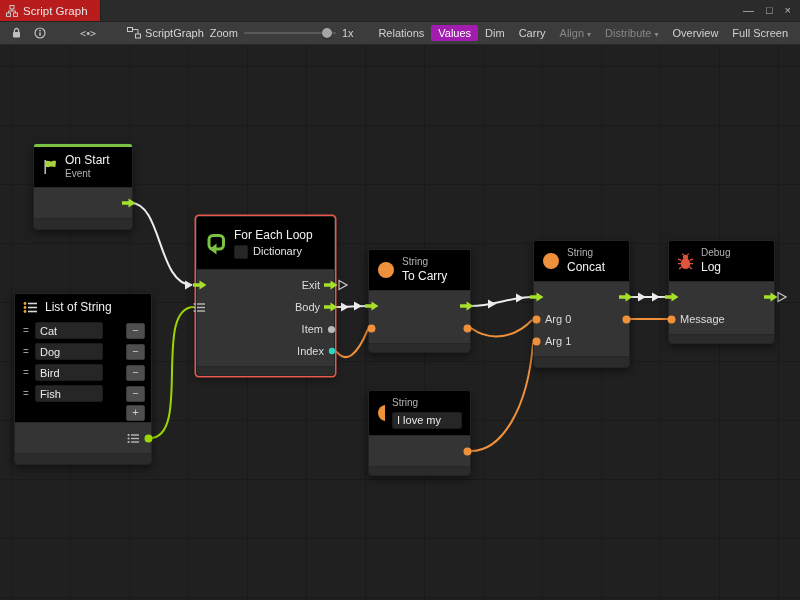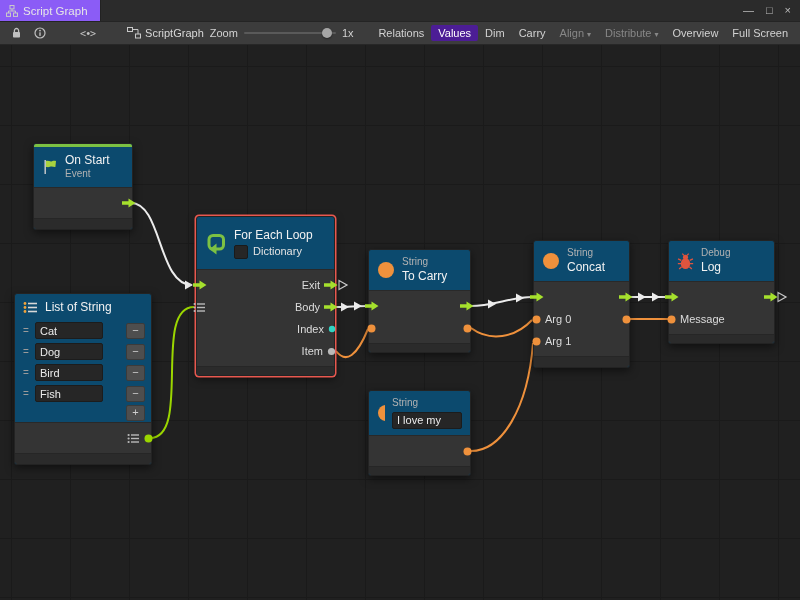--- a/index.html
+++ b/index.html
@@ -4,52 +4,52 @@
 <style>
   html,body{margin:0;padding:0;background:#111;}
   .app{position:relative;width:800px;height:600px;overflow:hidden;
        font-family:"Liberation Sans","DejaVu Sans",sans-serif;
        -webkit-font-smoothing:antialiased;color:#dcdcdc;background:#202020;}
 
   
   .titlebar{position:absolute;top:0;left:0;right:0;height:21px;background:#2b2b2b;
             display:flex;align-items:center;border-bottom:1px solid #242424;}
   .tab{height:21px;display:flex;align-items:center;gap:5px;padding:0 12px 0 6px;
-       background:#8b5cf6;font-size:11.5px;color:#e6e6e6;border-right:1px solid #222;}
+       background:#b91c1c;font-size:11.5px;color:#e6e6e6;border-right:1px solid #222;}
   .wctl{margin-left:auto;display:flex;gap:12px;padding-right:9px;color:#bdbdbd;font-size:11px;line-height:1;}
   .wctl span{cursor:default;}
 
   
   .toolbar{position:absolute;top:22px;left:0;right:0;height:22px;background:#3c3c3c;
            border-bottom:1px solid #272727;display:flex;align-items:center;
            font-size:11px;color:#d2d2d2;padding:0 5px;}
   .ticon{display:inline-flex;align-items:center;justify-content:center;padding:0 6px;height:100%;}
   .code-glyph{font-family:"DejaVu Sans Mono",monospace;font-size:10px;color:#c4c4c4;letter-spacing:-1px;}
   .graph-name{display:flex;align-items:center;gap:4px;margin-left:26px;color:#d8d8d8;}
   .zoom-wrap{display:flex;align-items:center;gap:6px;margin-left:6px;}
   .slider{position:relative;width:92px;height:12px;}
   .slider-track{position:absolute;left:0;right:0;top:5px;height:2px;background:#5a5a5a;border-radius:1px;}
   .slider-handle{position:absolute;top:1px;left:85%;width:10px;height:10px;border-radius:50%;
                  background:#a5a5a5;box-shadow:0 1px 2px rgba(0,0,0,.4);}
   .tb-buttons{margin-left:auto;display:flex;align-items:center;height:100%;}
   .tbtn{display:flex;align-items:center;gap:3px;padding:2px 7px;border-radius:2px;white-space:nowrap;color:#d2d2d2;}
-  .tbtn.active{background:#4c1d95;color:#fff;}
+  .tbtn.active{background:#a21caf;color:#fff;}
   .tbtn.disabled{color:#878787;}
   .caret{font-size:8px;position:relative;top:1px;}
 
   
   .canvas{position:absolute;top:45px;left:0;right:0;bottom:0;background-color:#202020;
           background-image:linear-gradient(to right,#1a1a1a 1px,transparent 1px),
                            linear-gradient(to bottom,#1a1a1a 1px,transparent 1px);
           background-size:59px 59px;background-position:11px 21px;}
   .wires{position:absolute;top:0;left:0;width:800px;height:600px;pointer-events:none;z-index:5;}
   .wires path{pointer-events:stroke;}
 
   
-  .node{position:absolute;z-index:10;background:#0c4a6e;border:1px solid #232323;border-radius:3px;
+  .node{position:absolute;z-index:10;background:#000000;border:1px solid #232323;border-radius:3px;
         box-shadow:0 3px 9px rgba(0,0,0,.5);box-sizing:border-box;}
   .node.selected{box-shadow:0 0 0 1.5px #e8584f,0 3px 9px rgba(0,0,0,.55);}
   .accent{height:3px;background:#7cc143;border-radius:2px 2px 0 0;}
   .nhead{display:flex;align-items:center;gap:7px;padding:0 8px;box-sizing:border-box;}
   .tcol{display:flex;flex-direction:column;line-height:1.25;}
   .ntype{font-size:10px;color:#b2b2b2;}
   .ntitle{font-size:12px;color:#f2f2f2;}
   .nports{background:#343434;border-top:1px solid #292929;padding:4px 0;}
   .nfoot{background:#2b2b2b;border-top:1px solid #262626;border-radius:0 0 2px 2px;}
   .prow{display:flex;align-items:center;height:22px;padding:0 5px;gap:4px;font-size:11px;color:#dcdcdc;}
@@ -318,33 +318,33 @@
         <span class="spacer"></span>
         <span class="plabel">Body</span>
         <span class="out-edge">
           <svg width="14" height="10" viewBox="0 0 14 10">
               <path d="M0 3.2 H6.5 V0.5 L13.5 5 L6.5 9.5 V6.8 H0 Z" fill="#a5e02d"></path>
             </svg>
         </span>
       </div>
       <div class="prow">
         <span class="spacer"></span>
+        <span class="plabel">Item</span>
+        <span class="out-edge-dot">
+          <svg width="9" height="9">
+              <circle cx="4.5" cy="4.5" r="3.6" fill="#b9b9b9"></circle>
+            </svg>
+        </span>
+      </div>
+      <div class="prow">
+        <span class="spacer"></span>
         <span class="plabel">Index</span>
         <span class="out-edge-dot">
           <svg width="8" height="8">
               <circle cx="4" cy="4" r="3.2" fill="#31d3c2"></circle>
-            </svg>
-        </span>
-      </div>
-      <div class="prow">
-        <span class="spacer"></span>
-        <span class="plabel">Item</span>
-        <span class="out-edge-dot">
-          <svg width="9" height="9">
-              <circle cx="4.5" cy="4.5" r="3.6" fill="#b9b9b9"></circle>
             </svg>
         </span>
       </div>
     </div>
     <div class="nfoot" style="height:8px;"></div>
   </div>
 
   <div class="node" style="left:368px;top:249px;width:103px;">
     <div class="nhead" style="height:40px;">
       <svg width="18" height="18">

